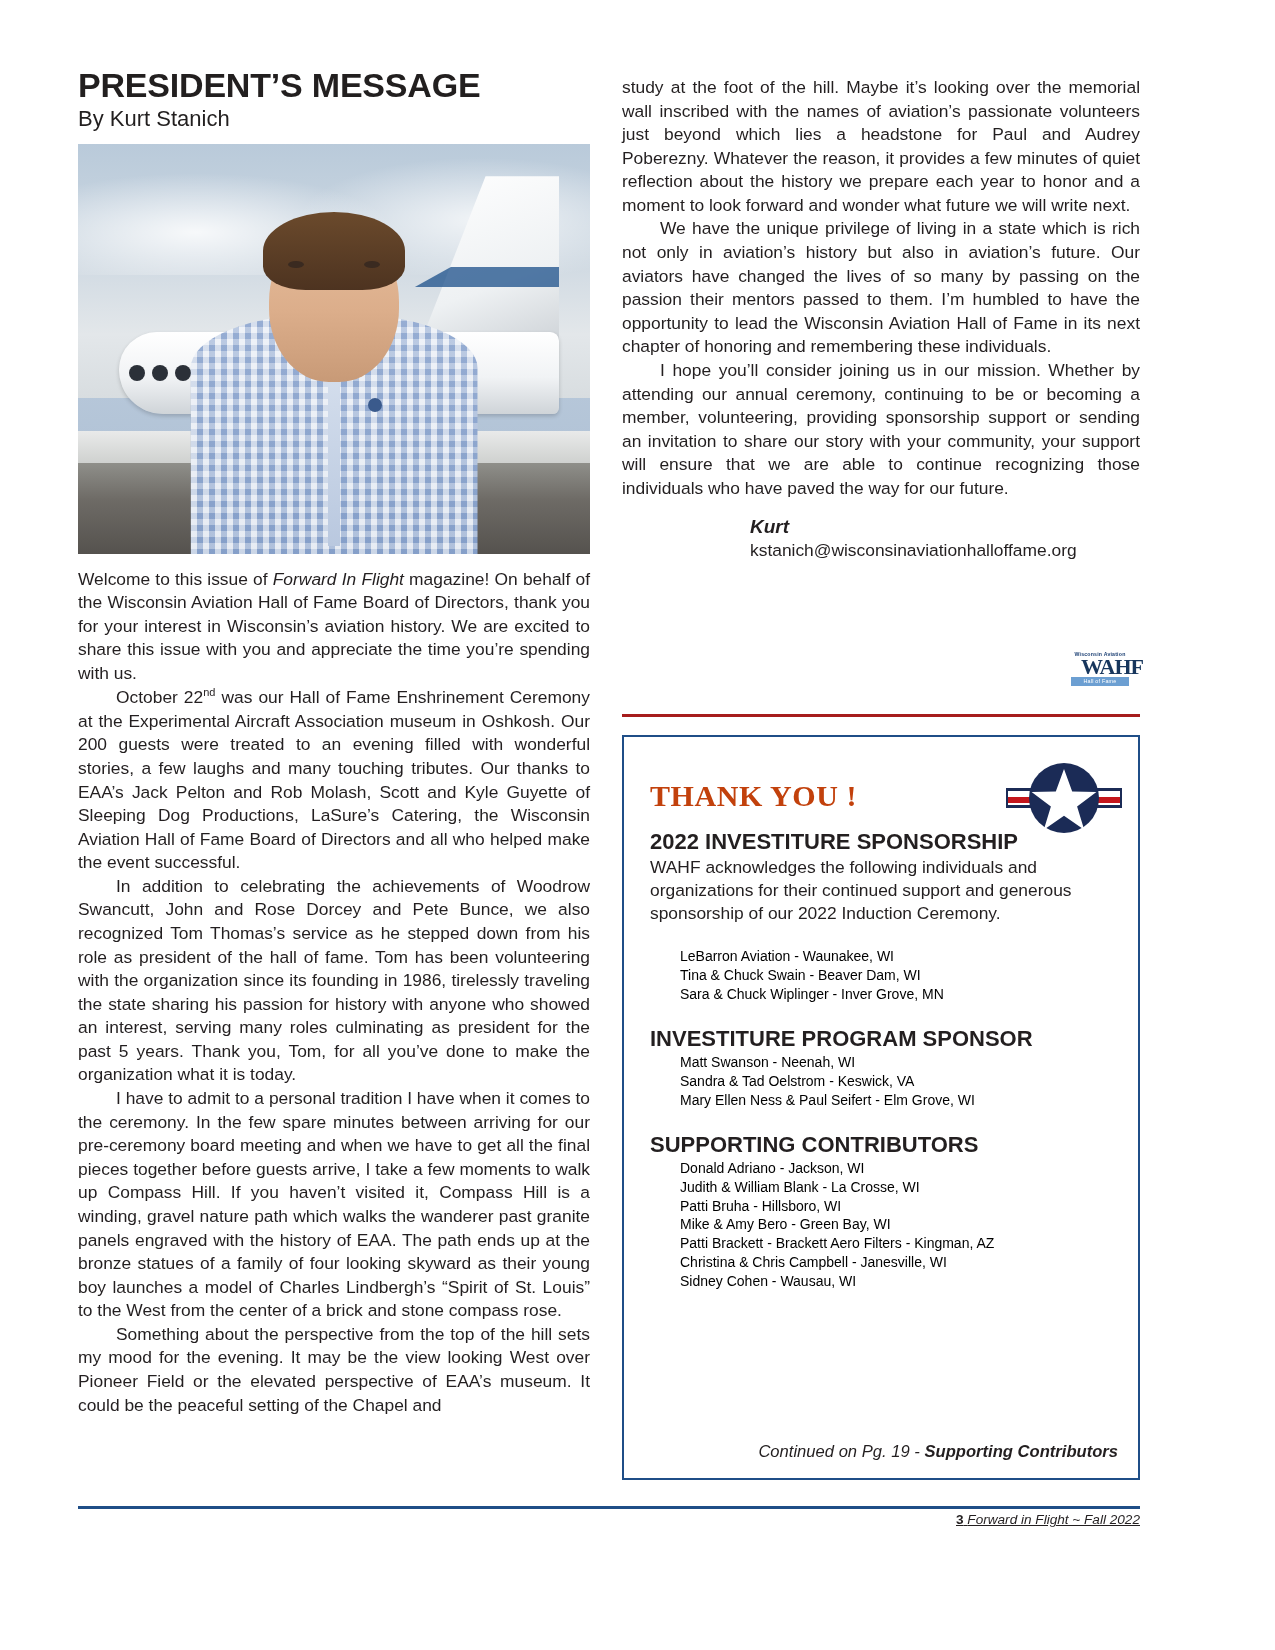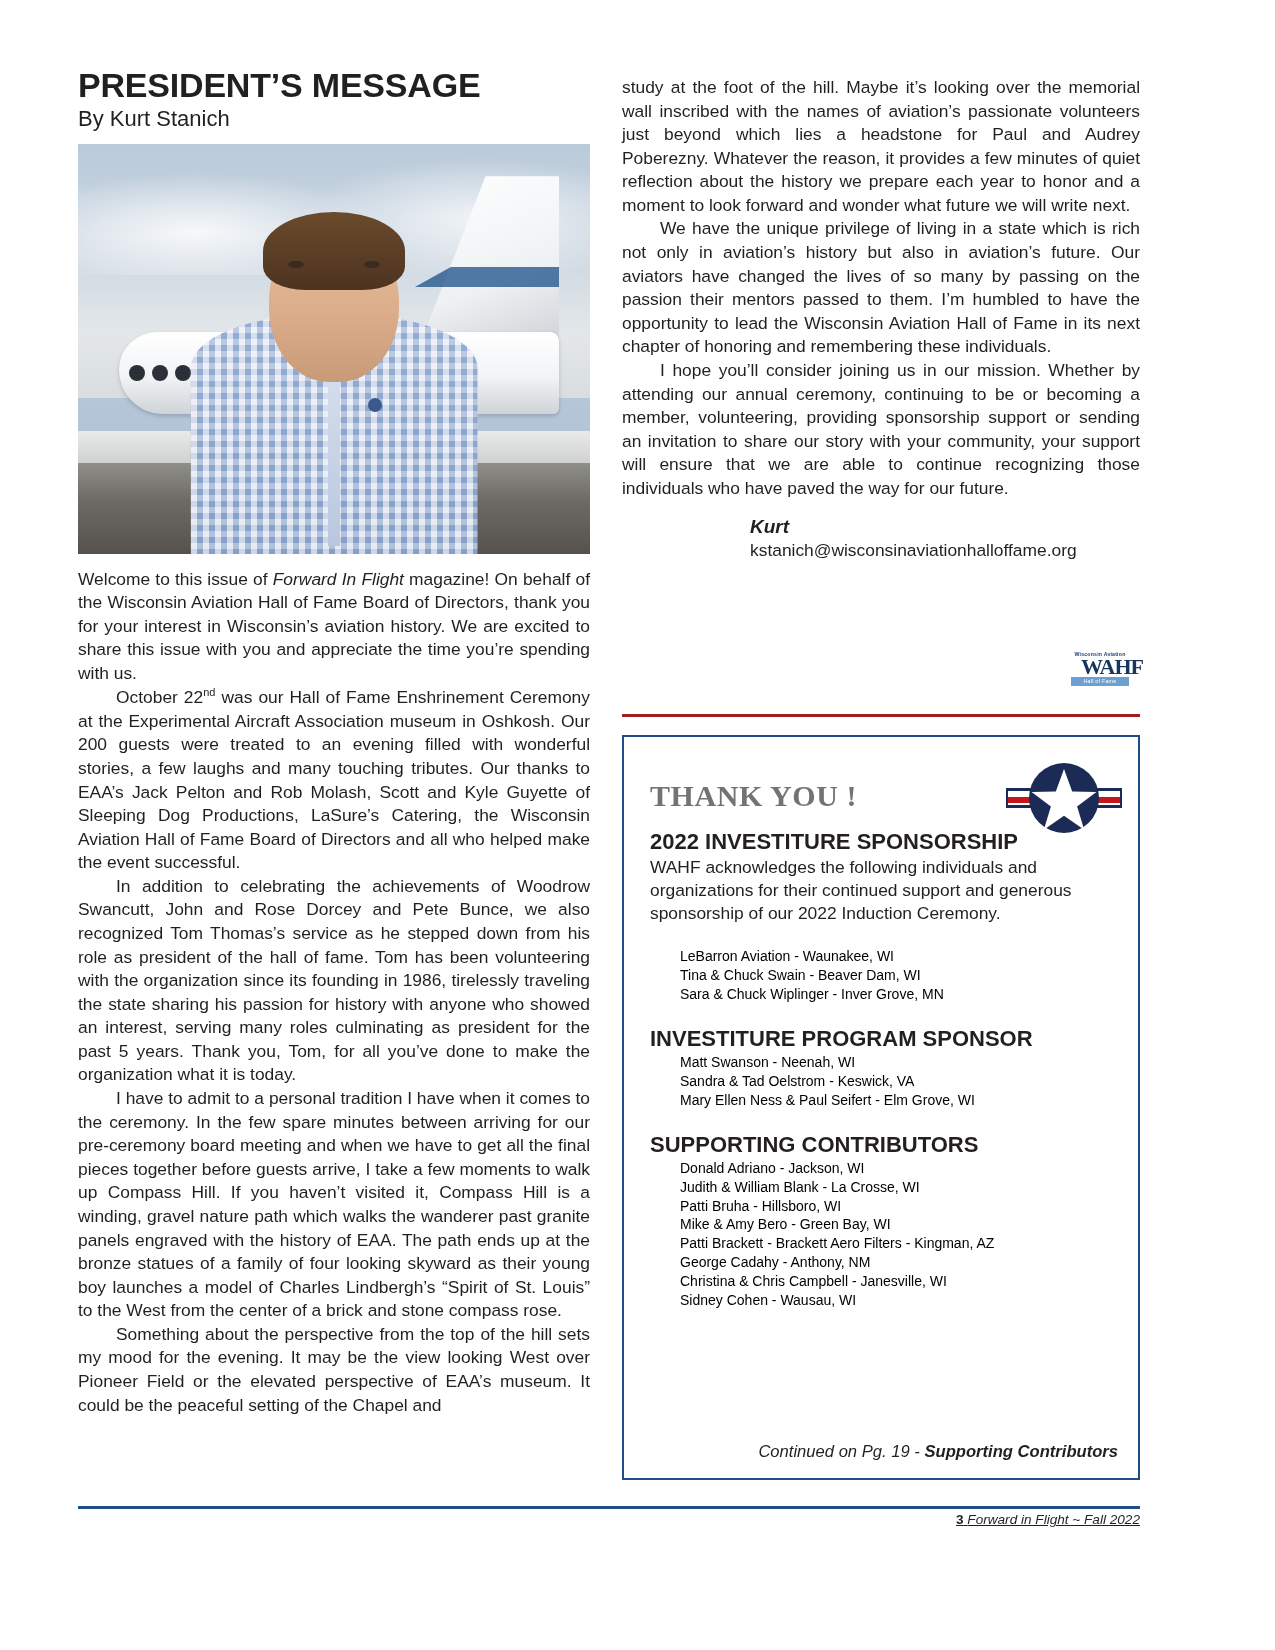--- a/index.html
+++ b/index.html
@@ -254,21 +254,21 @@
     height: 92px;
   }
   .ty-title {
     position: absolute;
     left: 26px;
     top: 42px;
     font-family: "Liberation Serif", serif;
     font-weight: bold;
     font-size: 30px;
     letter-spacing: .6px;
-    color: #737373;
+    color: #c2410c;
   }
   .roundel {
     position: absolute;
     right: 16px;
     top: 18px;
     width: 116px;
     height: 86px;
   }
   .ty-body {
     padding: 0 22px 0 26px;
@@ -434,21 +434,20 @@
       </div>
 
       <div class="ty-section">
         <div class="ty-h2">SUPPORTING CONTRIBUTORS</div>
         <ul class="ty-list">
           <li>Donald Adriano - Jackson, WI</li>
           <li>Judith &amp; William Blank - La Crosse, WI</li>
           <li>Patti Bruha - Hillsboro, WI</li>
           <li>Mike &amp; Amy Bero - Green Bay, WI</li>
           <li>Patti Brackett - Brackett Aero Filters - Kingman, AZ</li>
-          <li>George Cadahy - Anthony, NM</li>
           <li>Christina &amp; Chris Campbell - Janesville, WI</li>
           <li>Sidney Cohen - Wausau, WI</li>
         </ul>
       </div>
     </div>
 
     <div class="ty-cont"><span>Continued on Pg. 19 - </span><b>Supporting Contributors</b></div>
   </div>
 
   <div class="footer-rule"></div>

